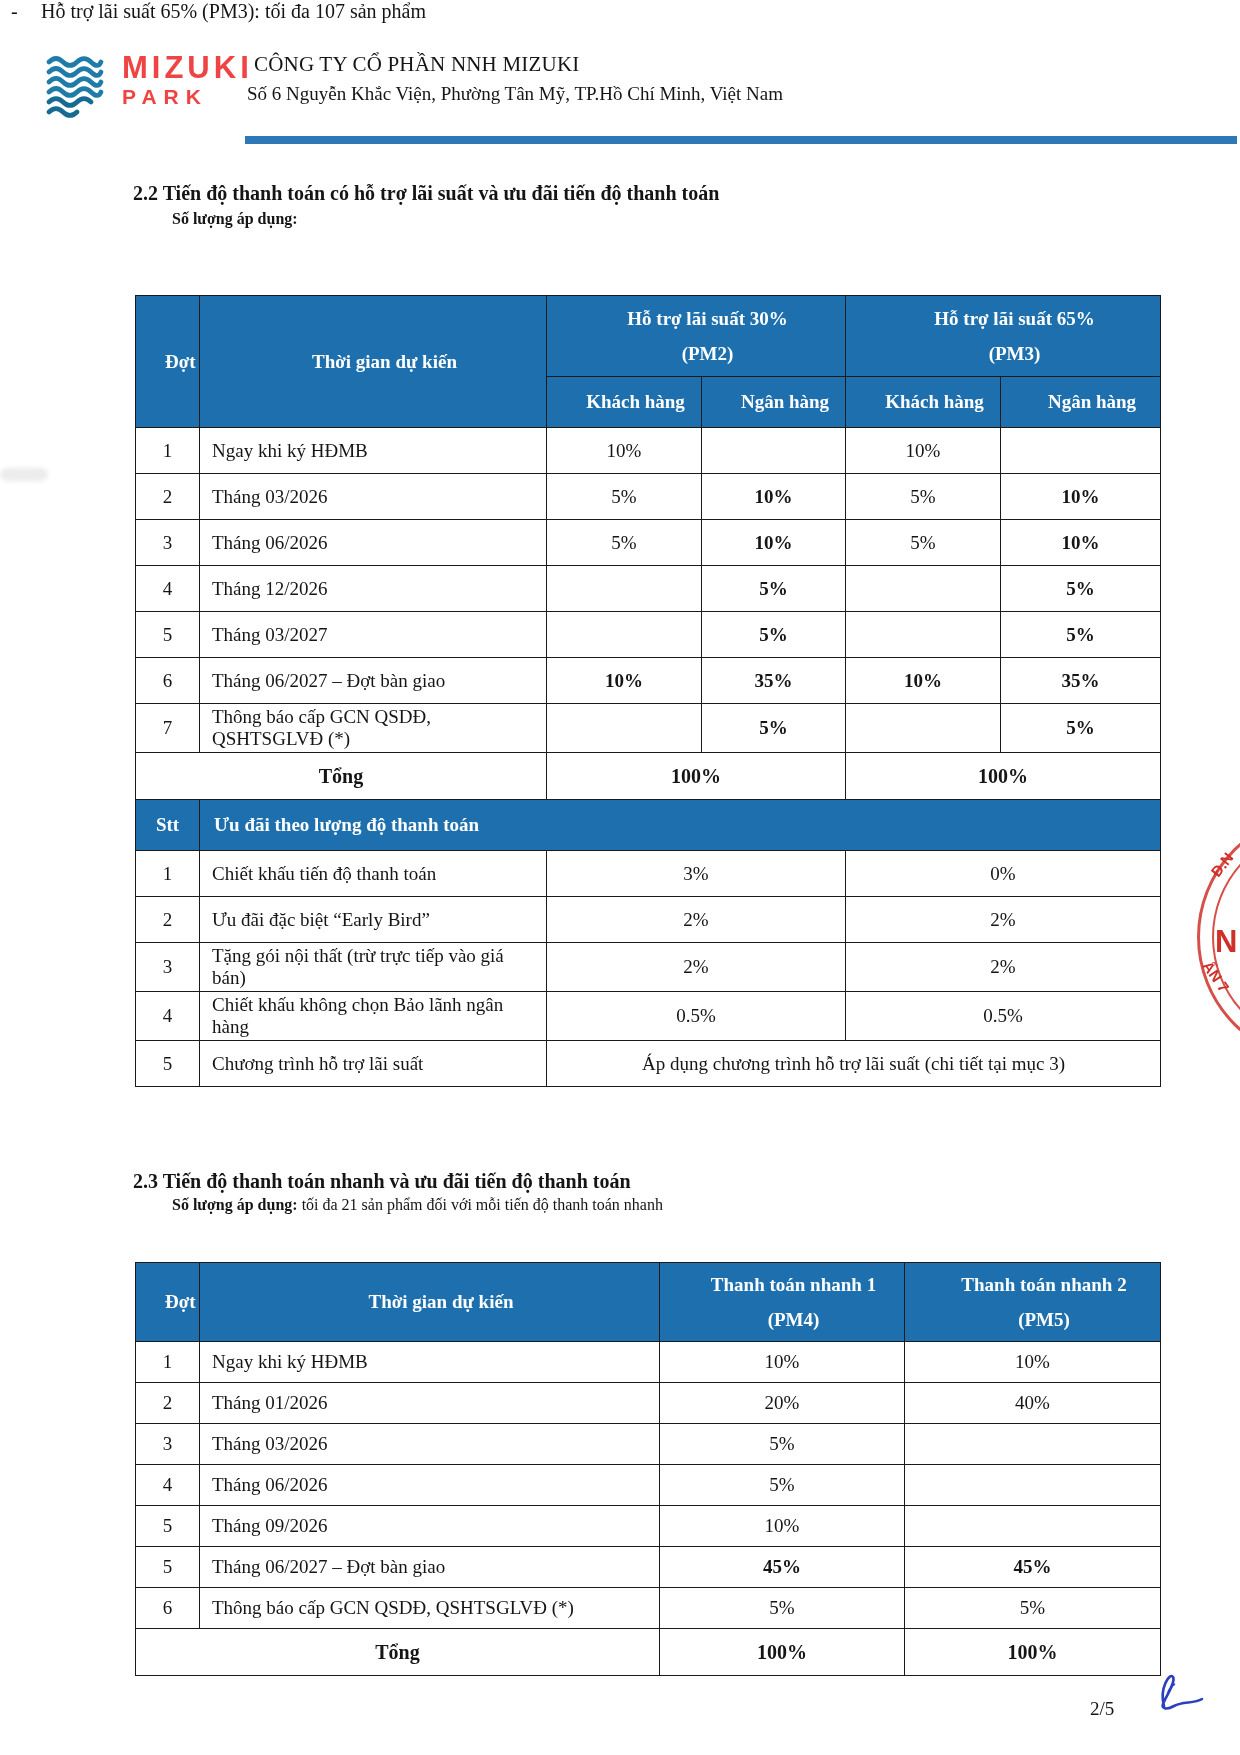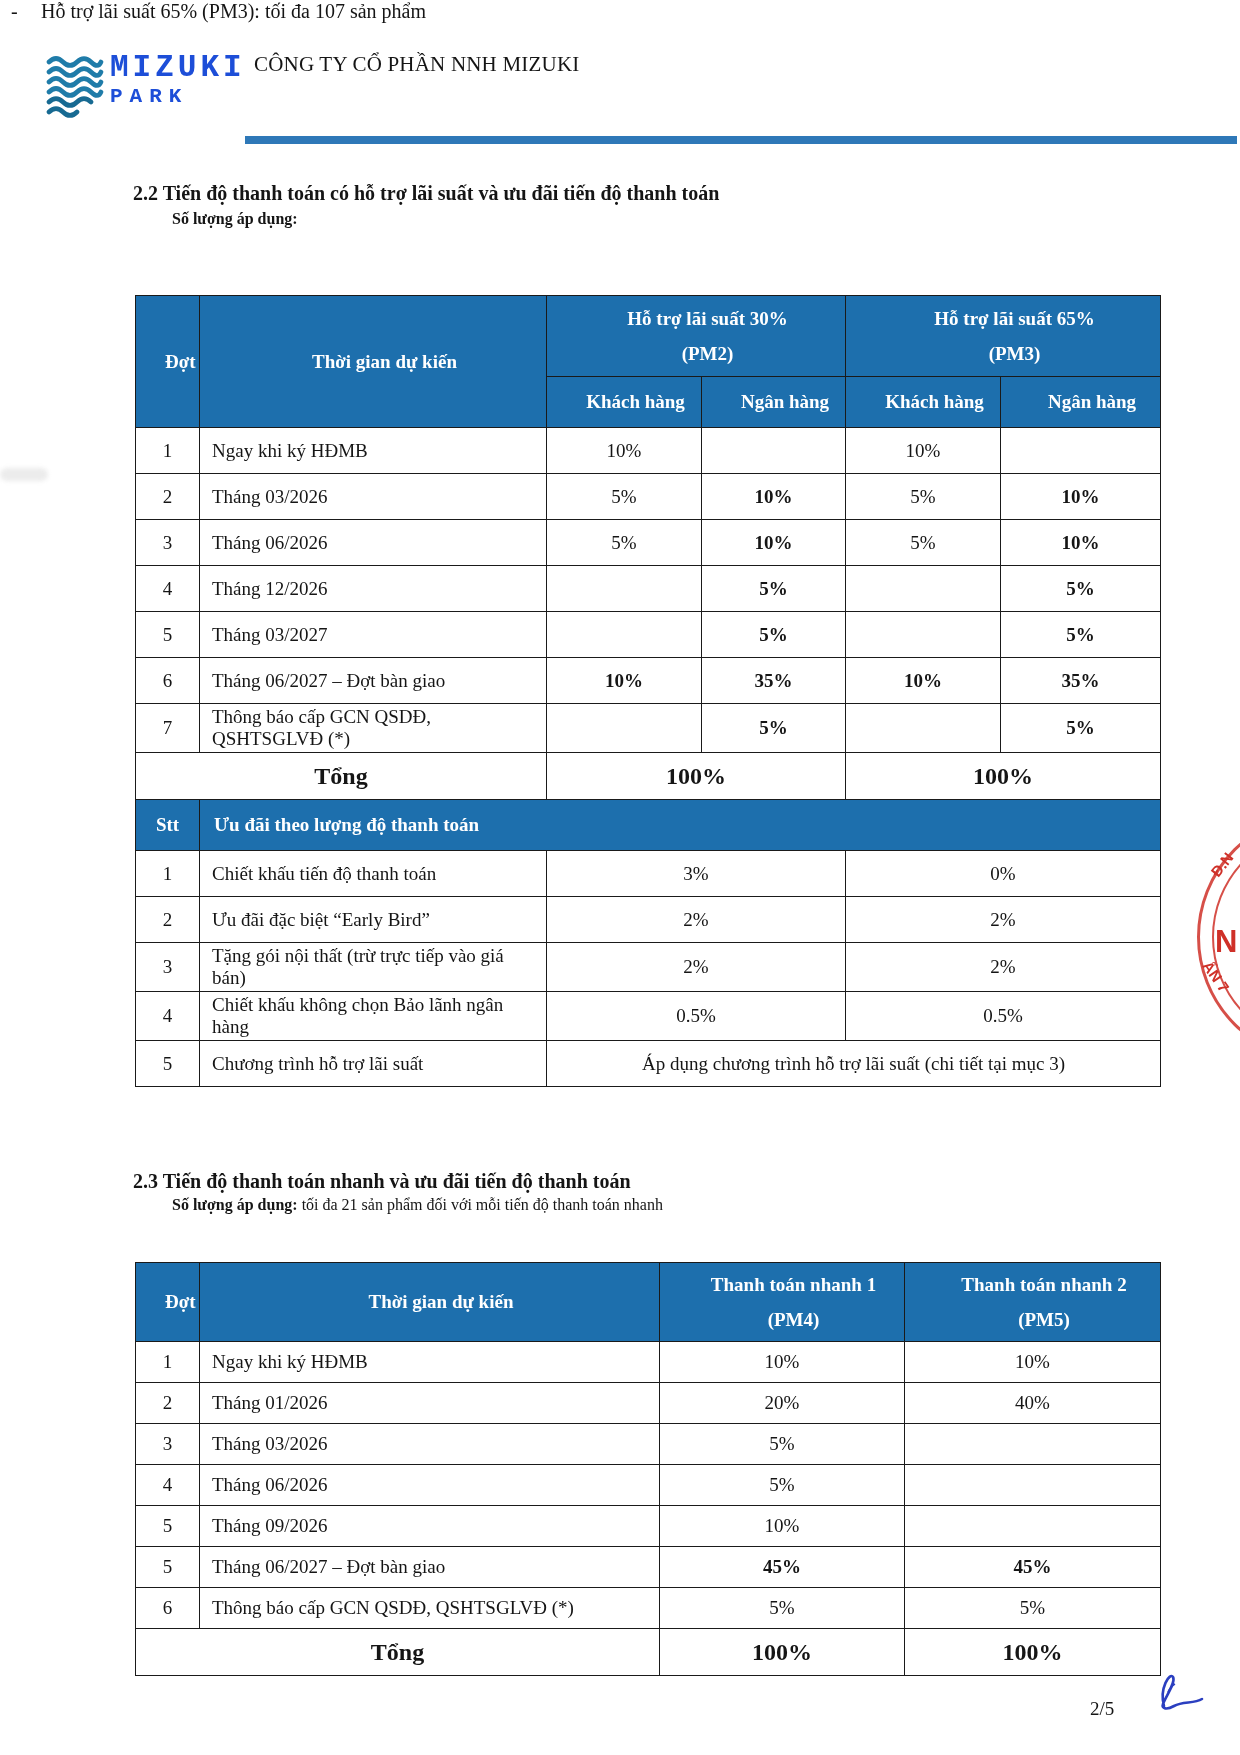--- a/index.html
+++ b/index.html
@@ -4,21 +4,21 @@
 <style>
   html,body { margin:0; padding:0; background:#e8e8e8; }
   .page {
     position:relative; width:1240px; height:1755px; margin:0 auto;
     background:#ffffff; overflow:hidden;
     font-family:"Liberation Serif","DejaVu Serif",serif; color:#151515;
   }
   
   .logo-wrap { position:absolute; left:46px; top:52px; display:flex; align-items:flex-start; }
   .logo-waves { margin-top:4px; }
-  .logo-text { margin-left:6px; font-family:Liberation Mono, monospace; color:#1d4ed8; }
+  .logo-text { margin-left:18px; font-family:Liberation Sans, sans-serif; color:#ef4444; }
   .logo-brand { font-size:31px; font-weight:bold; letter-spacing:4px; line-height:1.05; }
   .logo-sub { font-size:21px; font-weight:bold; letter-spacing:7px; line-height:1.1; }
   .company { position:absolute; left:247px; top:52px; }
   .company-name { font-size:21px; letter-spacing:.2px;margin-left:7px; }
   .company-address { font-size:19px; margin-top:6px; }
   .head-rule { position:absolute; left:245px; top:136px; width:992px; height:8px; background:#2e78b8; }
   
   .sec-title { position:absolute; font-size:20px; font-weight:bold;margin-top:20px; }
   .sec-sub { position:absolute; font-size:16px; }
   .bold { font-weight:bold; }
@@ -34,21 +34,21 @@
   #t2 { left:135px; top:1262px; width:1025px; }
   th,td { border:1.5px solid #1a1a1a; font-size:19px; text-align:center; padding:2px 6px; overflow:hidden; }
   th { font-weight:bold;padding-left:29px; }
   .hd { background:#1d6fad; color:#ffffff; }
   .hd-line { display:block; line-height:1.85; }
   #t1 .hd-main th { height:76px; }
   #t1 .hd-sub th { height:46px; }
   #t1 tbody tr.r { height:46px; }
   td.time { text-align:left; padding-left:12px; }
   td.b, .b { font-weight:bold; }
-  tr.tong td { height:42px; font-weight:bold; font-size:24px; }
+  tr.tong td { height:42px; font-weight:bold; font-size:20px; }
   tr.promo-hd td { background:#1d6fad; color:#fff; font-weight:bold; height:46px; }
   tr.promo-hd td.left { text-align:left; padding-left:14px; }
   #t2 .hd2 th { height:74px; }
   #t2 tbody tr.r { height:41px; }
   
   .page-num { position:absolute; left:1090px; top:1698px; font-size:19px; }
   .signature { position:absolute; left:1152px; top:1668px; }
   .stamp { position:absolute; left:1197px; top:812px; width:250px; height:250px; }
   .stamp .ring { position:absolute; border-radius:50%; border:3px solid rgba(207,48,40,.85); }
   .ring.outer { inset:0; }
@@ -75,20 +75,21 @@
         <path d="M3 56 Q 10 49 17 56 T 31 56" stroke="#176a92"></path>
       </g>
     </svg>
     <div class="logo-text">
       <div class="logo-brand">MIZUKI</div>
       <div class="logo-sub">PARK</div>
     </div>
   </div>
   <div class="company">
     <div class="company-name">CÔNG TY CỔ PHẦN NNH MIZUKI</div>
+    <div class="company-address">Số 6 Nguyễn Khắc Viện, Phường Tân Mỹ, TP.Hồ Chí Minh, Việt Nam</div>
   </div>
   <div class="head-rule"></div>
 
   <div class="sec-title s22-title">2.2 Tiến độ thanh toán có hỗ trợ lãi suất và ưu đãi tiến độ thanh toán</div>
   <div class="sec-sub s22-sub">Số lượng áp dụng:</div>
   <div class="s22-bullet">
     <span class="dash">-</span><span>Hỗ trợ lãi suất 65% (PM3): tối đa 107 sản phẩm</span>
   </div>
 
   <table id="t1">

